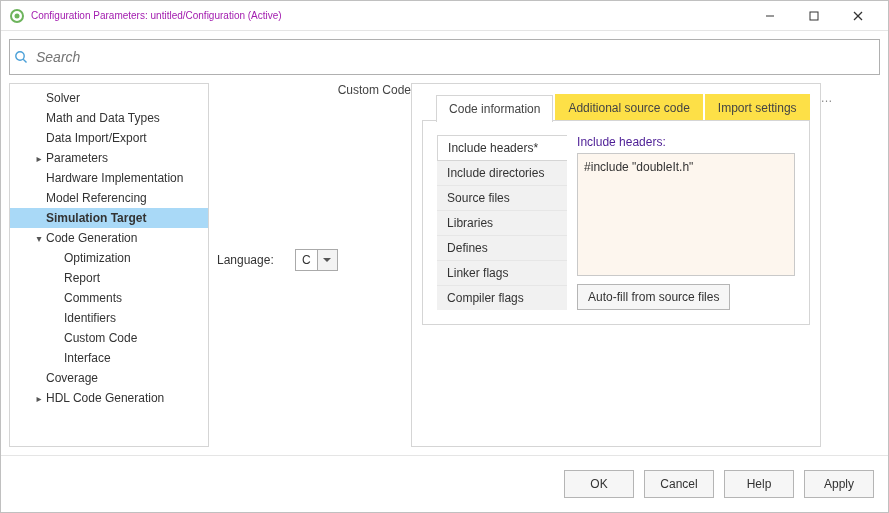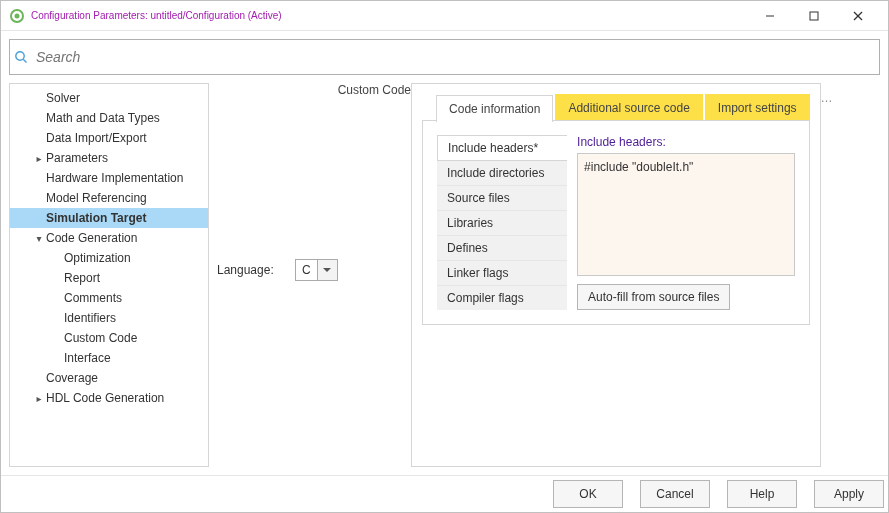--- a/index.html
+++ b/index.html
@@ -44,21 +44,21 @@
   .left-item:last-child { border-bottom:none; }
   .left-item.selected { background:#fff; border:1px solid #d5d5d5; border-right:none; }
   .right-col { flex:1; display:flex; flex-direction:column; }
   .field-label { margin-bottom:4px; color:#4c1d95; }
   .code-area { flex:1; min-height:100px; border:1px solid #c9c9c9; background:#fdf6ee; padding:6px; font-family: Arial, sans-serif; font-size:12px; color:#333; resize:none; outline:none; }
   .btn { display:inline-block; padding: 5px 10px; border:1px solid #b5b5b5; background:#f6f6f6; cursor:pointer; font-size:12px; color:#333; }
   .autofill-wrap { margin-top:8px; }
   .validate-wrap { }
   .ellipsis { color:#888; margin-top:8px; }
 
-  .footer { padding: 4px; display:flex; justify-content:flex-end; gap:17px; border-top:1px solid #e5e5e5; }
+  .footer { padding: 14px; display:flex; justify-content:flex-end; gap:10px; border-top:1px solid #e5e5e5; }
   .footer .btn { min-width:70px; text-align:center; padding:6px 14px; }
 </style>
 </head>
 <body>
 
 <div class="window">
 
   <div class="titlebar">
     <span class="app-icon">
       <svg width="16" height="16" viewBox="0 0 16 16">

